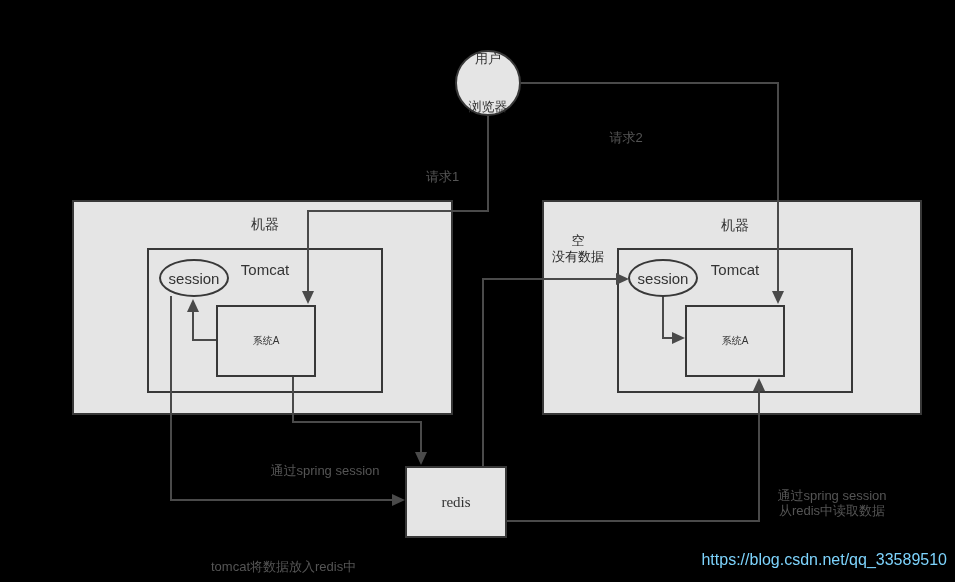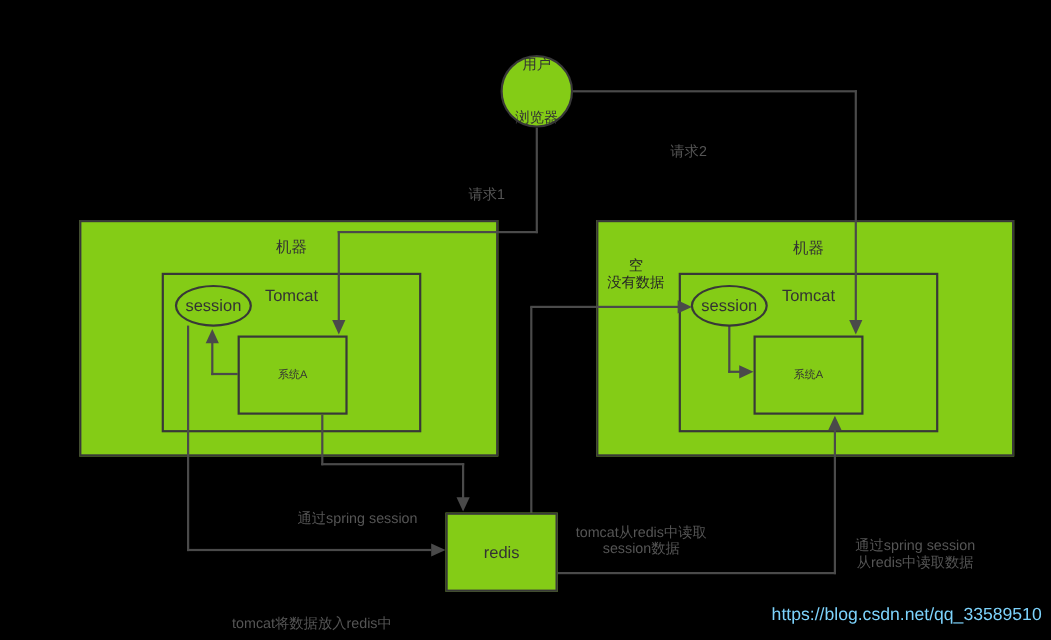--- a/index.html
+++ b/index.html
@@ -2,21 +2,21 @@
 <html><head>
 <meta charset="utf-8">
 <style>
   html,body{margin:0;padding:0;background:#000;}
   #stage{
     position:relative;width:955px;height:582px;background:#000000;
     font-family:"Liberation Sans","DejaVu Sans",sans-serif;
     overflow:hidden;
   }
   .node{
-    position:absolute;box-sizing:border-box;background:#84cc16;
+    position:absolute;box-sizing:border-box;background:#e5e5e5;
     border:2px solid #383838;color:#333333;
     display:flex;align-items:center;justify-content:center;gap:32px;
   }
   .outer{z-index:1;display:block;}
   .inner{z-index:2;display:block;}
   .leaf{z-index:4;}
   .ellipse{border-radius:50%;font-size:15px;}
   .circle{border-radius:50%;flex-direction:column;font-size:13px;line-height:16px;text-align:center;z-index:4;}
   .ln{position:absolute;background:#4a4a4a;z-index:3;}
   .arr{position:absolute;width:0;height:0;z-index:3;}
@@ -100,21 +100,21 @@
     <span>session</span>
   </div>
 
   <div class="node leaf sys" style="left:216px;top:305px;width:100px;height:72px;">
     <span>系统A</span>
   </div>
   <div class="node leaf sys" style="left:685px;top:305px;width:100px;height:72px;">
     <span>系统A</span>
   </div>
 
-  <div class="node leaf redis-lbl" style="left:405px;top:466px;width:102px;height:72px;">
+  <div class="node leaf redis-lbl" style="left:405px;top:466px;width:102px;height:72px;font-family:Liberation Serif, serif;">
     <span>redis</span>
   </div>
 
   <div class="note" style="left:548px;top:233px;width:60px;">
     <div>空</div>
     <div>没有数据</div>
   </div>
 
   <div class="title" style="left:147px;top:216px;width:236px;">机器</div>
   <div class="title" style="left:617px;top:217px;width:236px;">机器</div>
@@ -124,24 +124,20 @@
 
   <div class="lbl" style="left:420px;top:133px;width:45px;">请求1</div>
   <div class="lbl" style="left:600px;top:94px;width:52px;">请求2</div>
 
   <div class="lbl" style="left:245px;top:427px;width:160px;">
     <div>通过spring session</div>
   </div>
 
   <div class="lbl" style="left:211px;top:523px;">tomcat将数据放入redis中</div>
 
-  <div class="lbl" style="left:503px;top:440px;width:160px;">
-    <div>tomcat从redis中读取</div>
-    <div>session数据</div>
-  </div>
 
   <div class="lbl" style="left:752px;top:452px;width:160px;">
     <div>通过spring session</div>
     <div>从redis中读取数据</div>
   </div>
 
   <div class="watermark">https://blog.csdn.net/qq_33589510</div>
 
 </div>
 

